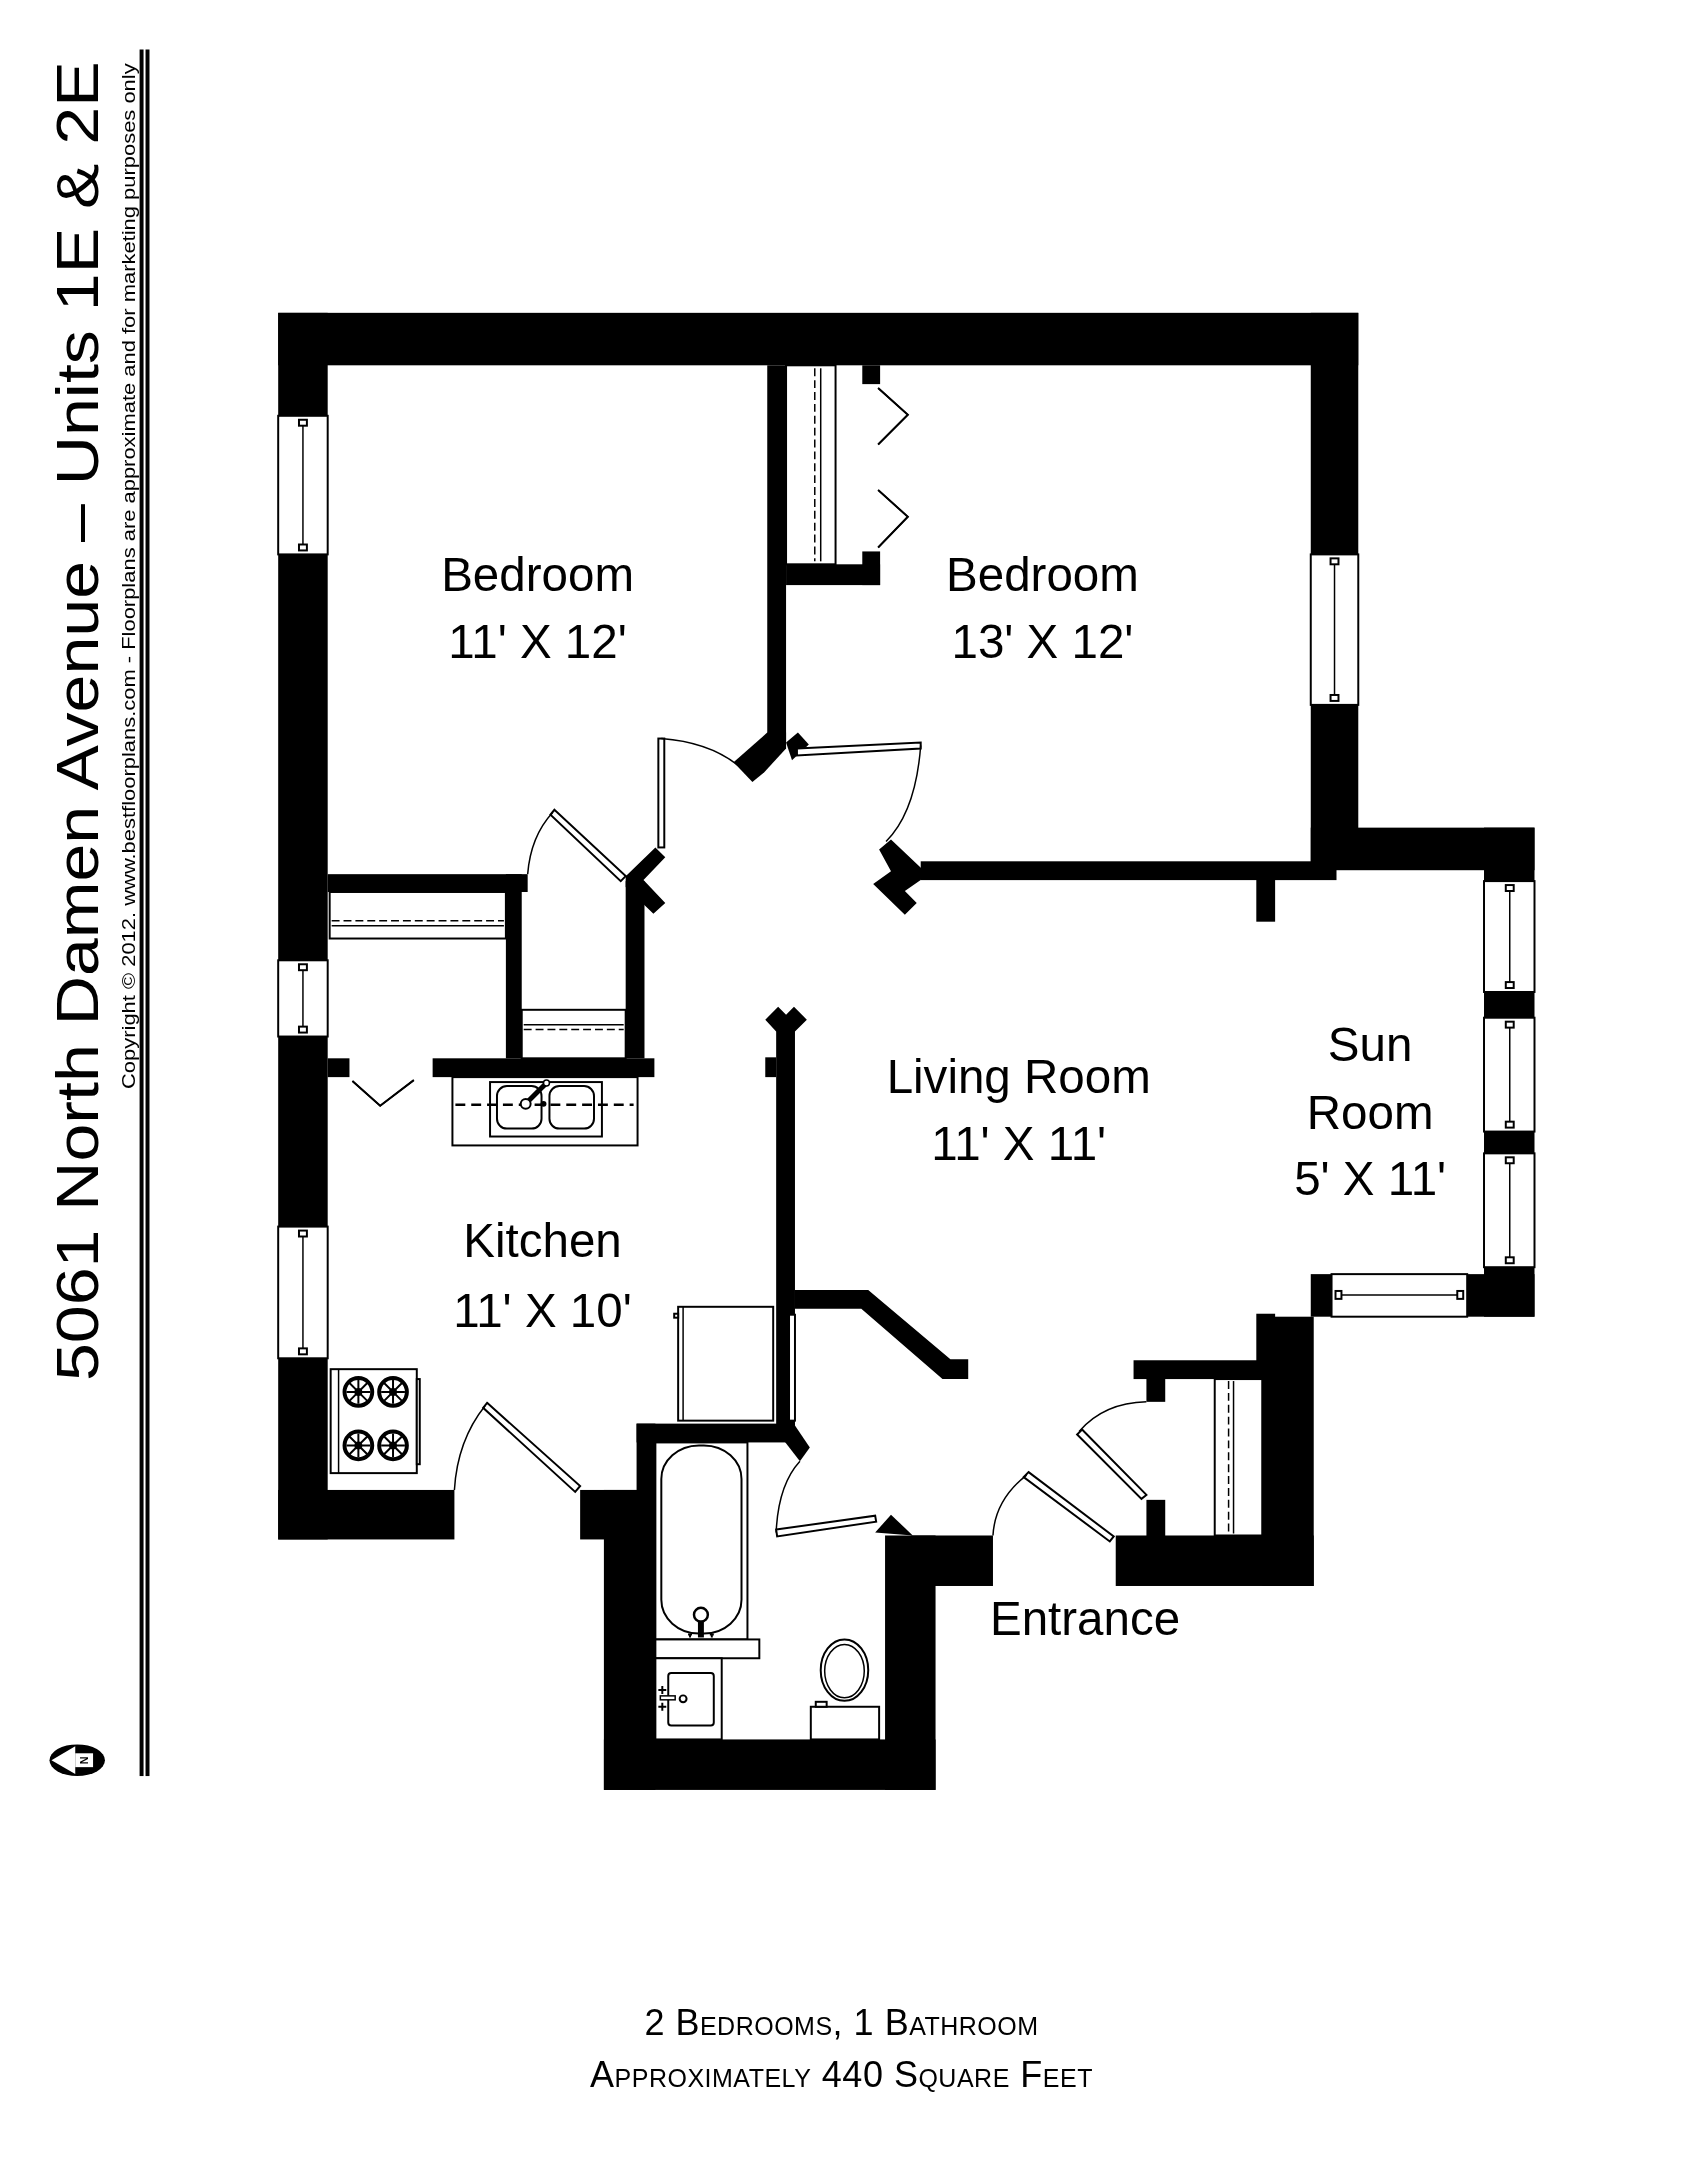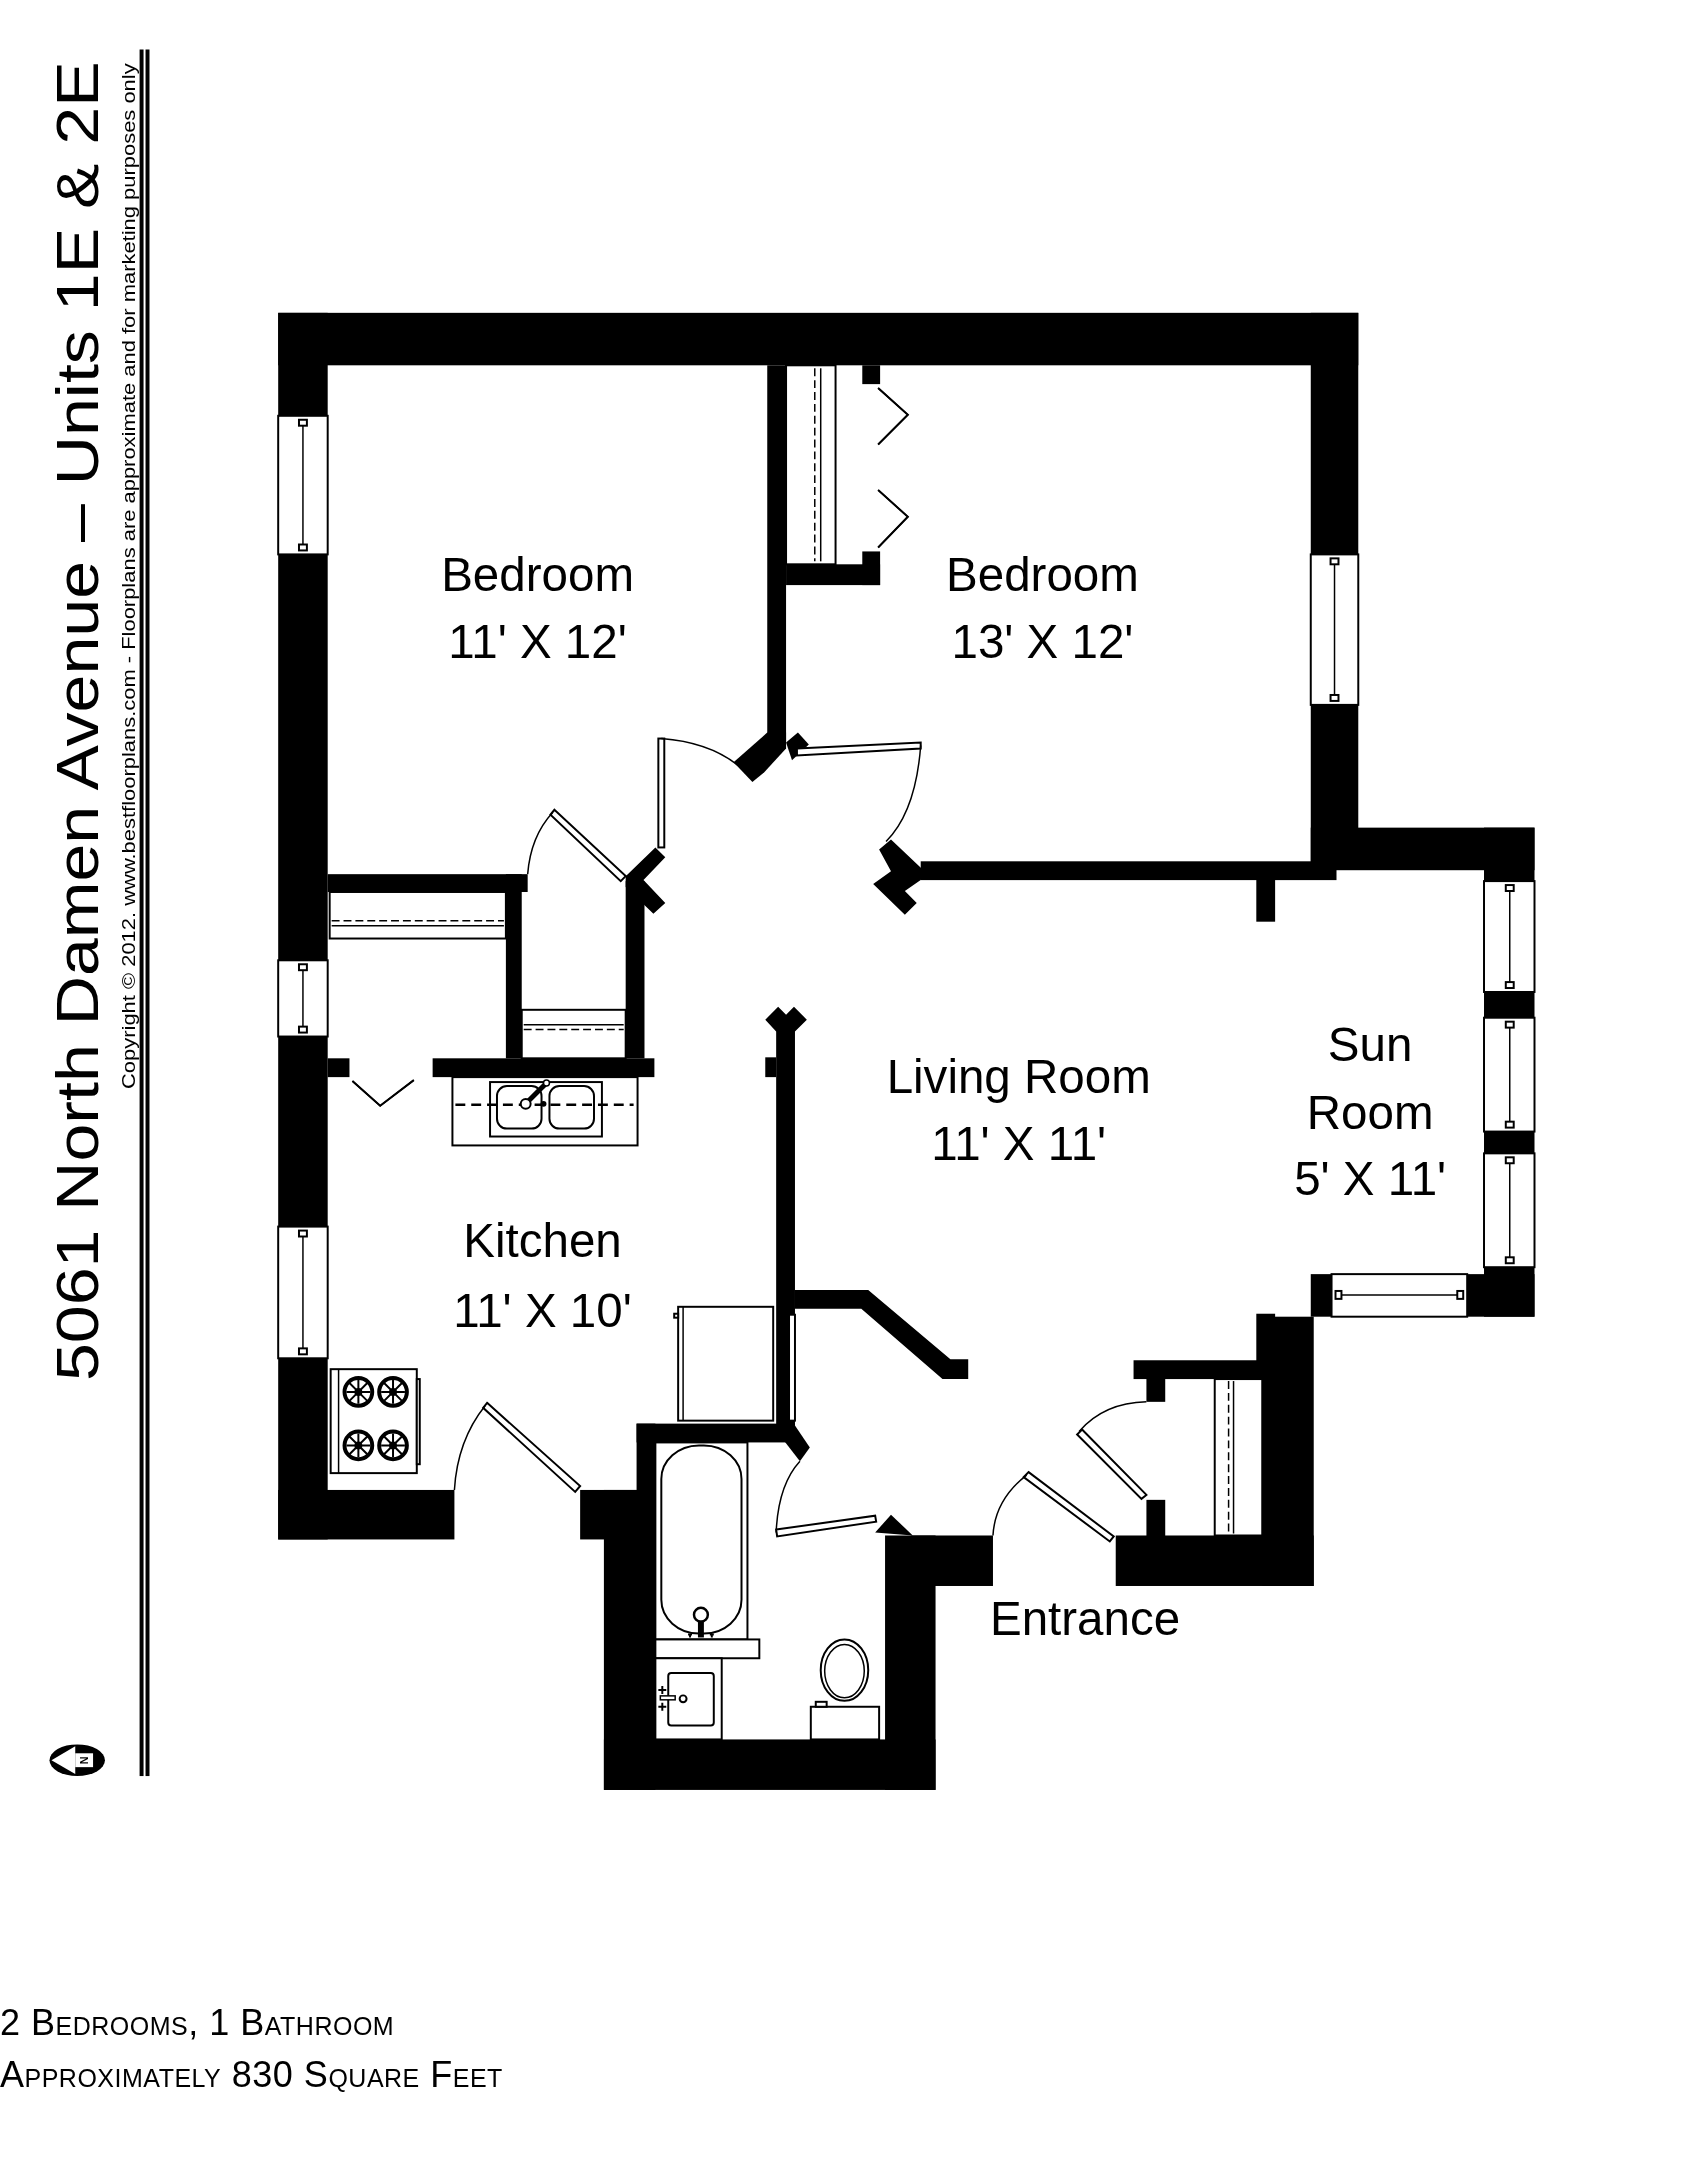--- a/index.html
+++ b/index.html
@@ -6,21 +6,21 @@
   body { width: 1683px; height: 2178px; position: relative; overflow: hidden; font-family: "Liberation Sans", "DejaVu Sans", sans-serif; }
   #plan { position: absolute; left: 0; top: 0; width: 1683px; height: 2178px; }
   .wall { fill: #000; }
   .fixture { fill: #fff; stroke: #000; stroke-width: 2; }
   .thin { fill: none; stroke: #000; stroke-width: 2; }
   .thin1 { fill: none; stroke: #000; stroke-width: 1.5; }
   .dash { fill: none; stroke: #000; stroke-width: 2.5; stroke-dasharray: 10 6; }
   .win { fill: #fff; stroke: #000; stroke-width: 2; }
   .room-label { font-family: "Liberation Sans", sans-serif; font-size: 48px; fill: #000; text-anchor: middle; }
   .title-text { font-family: "Liberation Sans", sans-serif; fill: #000; }
-  .footer { position: absolute; left: 0; width: 1683px; font-family: "Liberation Sans", sans-serif; font-size: 36px; font-variant: small-caps; color: #000; letter-spacing: 0.5px; }
+  .footer { position: absolute; left: 0; width: 1683px; text-align: center; font-family: "Liberation Sans", sans-serif; font-size: 36px; font-variant: small-caps; color: #000; letter-spacing: 0.5px; }
   #footer-line-1 { top: 2002px; left: 0; }
   #footer-line-2 { top: 2054px; left: 0; }
 </style>
 </head>
 <body>
 
 <svg id="plan" viewBox="0 0 1700 2200" xmlns="http://www.w3.org/2000/svg">
 
   <g>
     <text class="title-text" transform="translate(99,1395) rotate(-90)" font-size="60" textLength="1333" lengthAdjust="spacingAndGlyphs">5061 North Damen Avenue – Units 1E &amp; 2E</text>
@@ -294,14 +294,14 @@
     <text class="room-label" x="1384" y="1207">5' X 11'</text>
 
     <text class="room-label" x="548" y="1270">Kitchen</text>
     <text class="room-label" x="548" y="1340">11' X 10'</text>
 
     <text class="room-label" x="1096" y="1652">Entrance</text>
   </g>
 </svg>
 
 <div class="footer" id="footer-line-1">2 Bedrooms, 1 Bathroom</div>
-<div class="footer" id="footer-line-2">Approximately 830 Square Feet</div>
+<div class="footer" id="footer-line-2">Approximately 440 Square Feet</div>
 
 
 </body></html>

